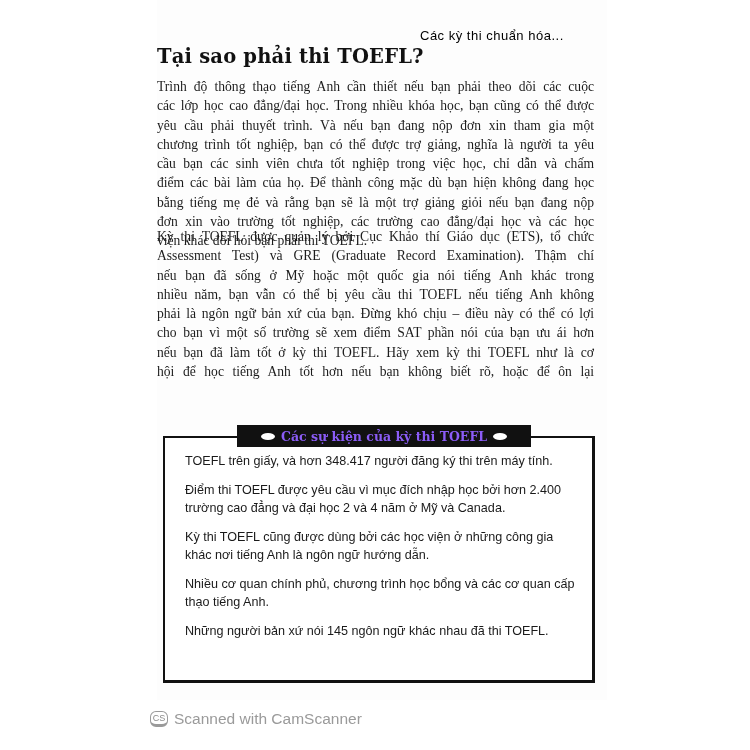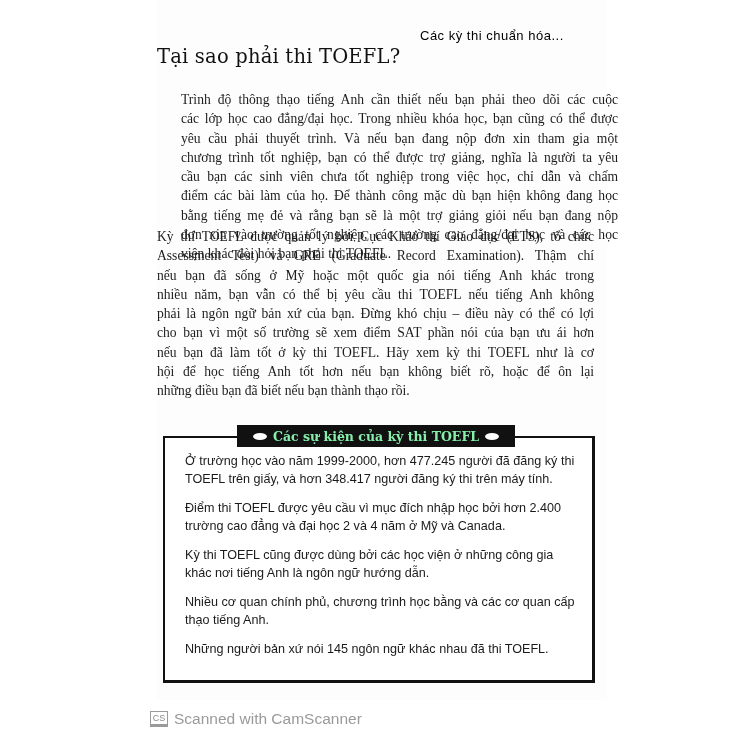--- a/index.html
+++ b/index.html
@@ -10,55 +10,55 @@
   .page {
     position: absolute; left: 157px; top: 0; width: 450px; height: 700px;
     background: #fdfdfd;
   }
   .ghost {
     position: absolute; left: 420px; top: 28px; font-family: "Liberation Sans", sans-serif;
     font-size: 13px; color: #000000; letter-spacing: 0.5px;
   }
   .heading {
     position: absolute; left: 157px; top: 45px;
-    font-family: "DejaVu Serif", serif; font-weight: normal; font-size: 19.5px; color: #111;
+    font-family: "DejaVu Serif", serif; font-weight: bold; font-size: 19.5px; color: #111;
     letter-spacing: 0.2px;
   }
   .para {
     position: absolute; left: 157px; width: 437px;
     font-family: "Liberation Serif", serif; font-size: 13.6px; line-height: 19.3px;
     text-align: justify; color: #1c1c1c;
   }
-  .p1 { top: 90px; margin-left: 24px; }
+  .p1 { top: 77px; }
   .p2 { top: 227px; }
   .para .line { display: block; text-align: justify; text-align-last: justify; white-space: nowrap; }
   .para .line.last { text-align-last: left; }
   .box {
     position: absolute; left: 163px; top: 436px; width: 432px; height: 247px;
     border: 2px solid #111; border-right-width: 3px; border-bottom-width: 3px;
     box-sizing: border-box; background: #fff;
   }
   .box-title {
-    position: absolute; left: 237px; top: 425px; height: 22px; padding: 0 16px;
-    background: #111; color: #86efac; display: flex; align-items: center; gap: 6px;
+    position: absolute; left: 237px; top: 425px; height: 22px; padding: 0 24px;
+    background: #111; color: #8b5cf6; display: flex; align-items: center; gap: 6px;
     font-family: "DejaVu Serif", serif; font-weight: bold; font-size: 12.5px;
   }
   .oval { width: 14px; height: 7px; background: #fff; border-radius: 50%; display: inline-block; }
   .facts {
     position: absolute; left: 185px; top: 452px; width: 400px;
     font-family: "Liberation Sans", sans-serif; font-size: 12.6px; line-height: 18px; color: #1a1a1a;
   }
   .fact { margin: 0 0 11px 0; }
   .fact .line { display: block; white-space: nowrap; }
   .footer {
     position: absolute; left: 150px; top: 710px; display: flex; align-items: center; gap: 6px;
     font-family: "Liberation Sans", sans-serif; font-size: 15.5px; color: #9a9a9a;
   }
   .cs-icon {
-    width: 18px; height: 16px; border: 1.5px solid #9a9a9a; border-radius: 0;
+    width: 18px; height: 16px; border: 1.5px solid #9a9a9a; border-radius: 6px;
     font-size: 9px; font-weight: normal; color: #8a8a8a; display: flex; align-items: center; justify-content: center;
     box-sizing: border-box; border-bottom-width: 3px;
   }
 </style>
 </head>
 <body>
 
 <div class="page"></div>
 <div class="ghost">Các kỳ thi chuẩn hóa...</div>
 
@@ -78,45 +78,43 @@
 
 <div class="para p2">
   <span class="line">Kỳ thi TOEFL được quản lý bởi Cục Khảo thí Giáo dục (ETS), tổ chức</span>
   <span class="line">Assessment Test) và GRE (Graduate Record Examination). Thậm chí</span>
   <span class="line">nếu bạn đã sống ở Mỹ hoặc một quốc gia nói tiếng Anh khác trong</span>
   <span class="line">nhiều năm, bạn vẫn có thể bị yêu cầu thi TOEFL nếu tiếng Anh không</span>
   <span class="line">phải là ngôn ngữ bản xứ của bạn. Đừng khó chịu – điều này có thể có lợi</span>
   <span class="line">cho bạn vì một số trường sẽ xem điểm SAT phần nói của bạn ưu ái hơn</span>
   <span class="line">nếu bạn đã làm tốt ở kỳ thi TOEFL. Hãy xem kỳ thi TOEFL như là cơ</span>
   <span class="line">hội để học tiếng Anh tốt hơn nếu bạn không biết rõ, hoặc để ôn lại</span>
-  <span class="line last">những điều bạn đã biết nếu bạn thành thạo rồi.</span>
 </div>
 
 <div class="box"></div>
 <div class="box-title">
   <span class="oval"></span>
   <span>Các sự kiện của kỳ thi TOEFL</span>
   <span class="oval"></span>
 </div>
 
 <div class="facts">
   <div class="fact">
-    <span class="line">Ở trường học vào năm 1999-2000, hơn 477.245 người đã đăng ký thi</span>
     <span class="line">TOEFL trên giấy, và hơn  348.417 người đăng ký thi trên máy tính.</span>
   </div>
   <div class="fact">
     <span class="line">Điểm thi TOEFL được yêu cầu vì mục đích nhập học bởi hơn 2.400</span>
     <span class="line">trường cao đẳng và đại học 2 và 4 năm ở Mỹ và Canada.</span>
   </div>
   <div class="fact">
     <span class="line">Kỳ thi TOEFL cũng được dùng bởi các học viện ở những công gia</span>
     <span class="line">khác nơi tiếng Anh là ngôn ngữ hướng dẫn.</span>
   </div>
   <div class="fact">
-    <span class="line">Nhiều cơ quan chính phủ, chương trình học bằng và các cơ quan cấp</span>
+    <span class="line">Nhiều cơ quan chính phủ, chương trình học bổng và các cơ quan cấp</span>
     <span class="line">thạo tiếng Anh.</span>
   </div>
   <div class="fact">
     <span class="line">Những người bản xứ nói 145 ngôn ngữ khác nhau đã thi TOEFL.</span>
   </div>
 </div>
 
 <div class="footer">
   <span class="cs-icon">CS</span>
   <span>Scanned with CamScanner</span>

